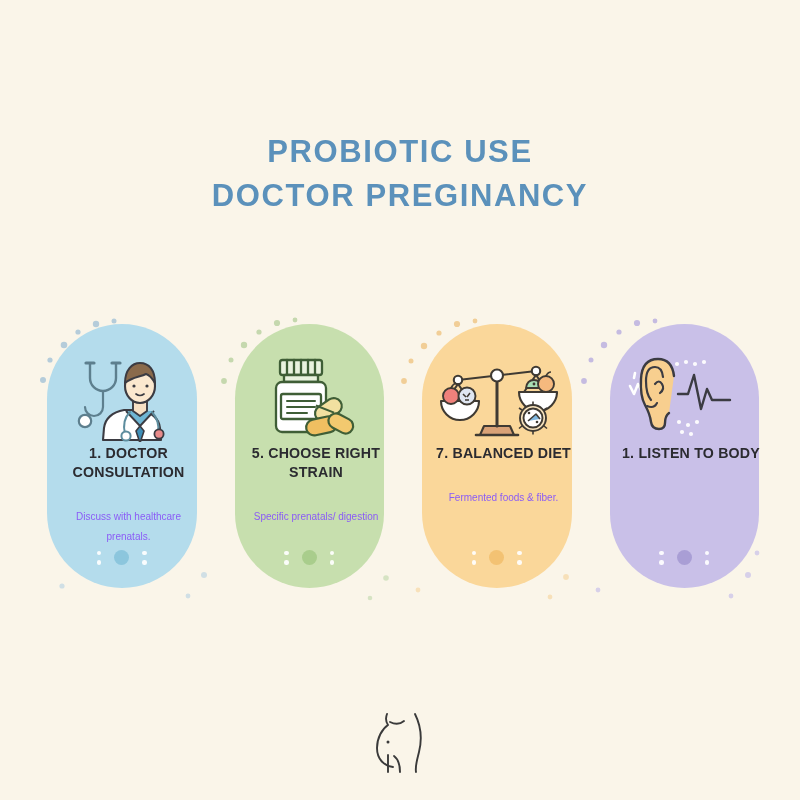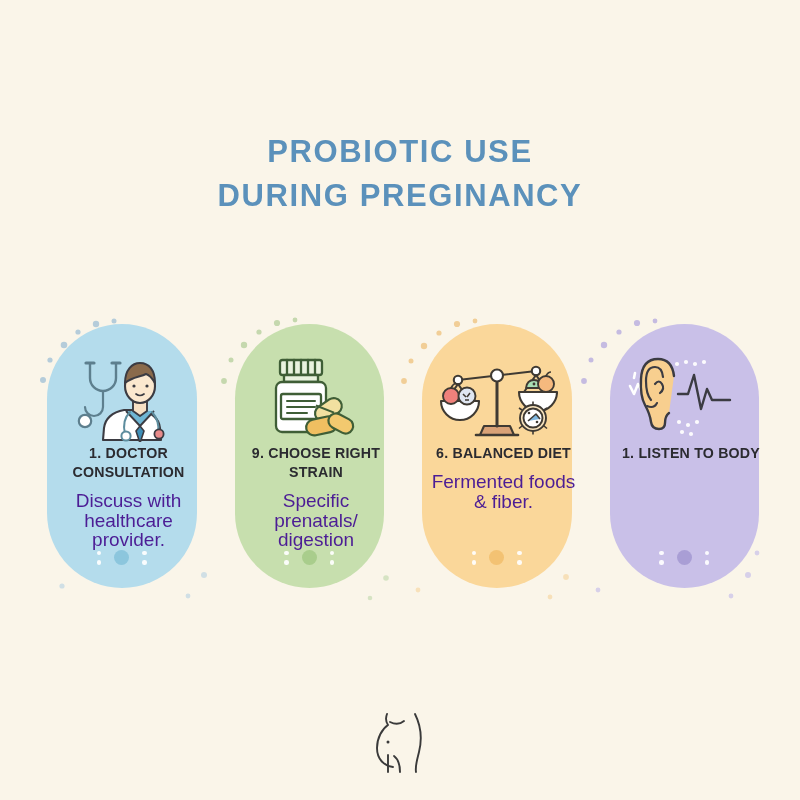--- a/index.html
+++ b/index.html
@@ -84,23 +84,23 @@
     text-align: center;
   }
   .card-heading {
     font-size: 14.2px;
     font-weight: bold;
     color: #2b2b30;
     line-height: 19px;
     letter-spacing: 0.2px;
   }
   .card-body {
-    margin-top: 9px;
-    font-size: 19px;
-    color: #4c1d95;
+    margin-top: 25px;
+    font-size: 10px;
+    color: #8b5cf6;
     line-height: 19.5px;
   }
 
   
   .card-dots {
     position: absolute;
     bottom: 23px;
     left: 0;
     width: 100%;
     display: flex;
@@ -143,21 +143,21 @@
     justify-content: center;
   }
 </style>
 </head>
 <body>
 
 <div class="poster">
 
   <div class="title-block">
     <div class="title-line">PROBIOTIC USE</div>
-    <div class="title-line">DURING PREGINANCY</div>
+    <div class="title-line">DOCTOR PREGINANCY</div>
   </div>
 
   <svg class="scatter" width="800" height="800" viewBox="0 0 800 800">
 
     <g fill="#a9c6d8" opacity="0.85">
       <circle cx="64" cy="345" r="3.3"></circle>
       <circle cx="50" cy="360" r="2.6"></circle>
       <circle cx="43" cy="380" r="3.0"></circle>
       <circle cx="78" cy="332" r="2.6"></circle>
       <circle cx="96" cy="324" r="3.2"></circle>
@@ -259,21 +259,21 @@
             <path d="M66 62 c-6 6 -7 14 -5 22"></path>
             <path d="M88 62 c6 7 7 15 6 20"></path>
           </g>
           <circle cx="62" cy="86" r="4.6" fill="#ffffff" stroke="#5d8d9e" stroke-width="2"></circle>
           <circle cx="95" cy="84" r="4.6" fill="#e88b8b" stroke="#3b3b42" stroke-width="1.8"></circle>
         </svg>
       </div>
 
       <div class="card-text">
         <div class="card-heading">1. DOCTOR CONSULTATION</div>
-        <div class="card-body">Discuss with healthcare provider.</div>
+        <div class="card-body">Discuss with healthcare prenatals.</div>
       </div>
 
       <div class="card-dots">
         <div class="dot-col">
           <div class="dot-small"></div>
           <div class="dot-small"></div>
         </div>
         <div class="dot-big" style="background:#8cc6dd"></div>
         <div class="dot-col">
           <div class="dot-small"></div>
@@ -303,21 +303,21 @@
           <g stroke="#3f5e36" stroke-width="2.2" stroke-linejoin="round">
             <rect x="60" y="52" width="29" height="16" rx="8" fill="#f2e0a0" transform="rotate(-34 74 60)"></rect>
             <path d="M66.5 49.5 l11 16" stroke-width="2.1" fill="none" transform="rotate(-34 74 60)"></path>
             <rect x="52" y="68" width="31" height="16" rx="8" fill="#f0bf61" transform="rotate(-12 67 76)"></rect>
             <rect x="74" y="66" width="26" height="15" rx="7.5" fill="#f2c96f" transform="rotate(28 87 73)"></rect>
           </g>
         </svg>
       </div>
 
       <div class="card-text">
-        <div class="card-heading">9. CHOOSE RIGHT STRAIN</div>
+        <div class="card-heading">5. CHOOSE RIGHT STRAIN</div>
         <div class="card-body">Specific prenatals/ digestion</div>
       </div>
 
       <div class="card-dots">
         <div class="dot-col">
           <div class="dot-small"></div>
           <div class="dot-small"></div>
         </div>
         <div class="dot-big" style="background:#a9cd8c"></div>
         <div class="dot-col">
@@ -373,21 +373,21 @@
               <path d="M97 56 v-3.5 M108 61 l3 -2 M108 77 l3 2.5 M97 82 v3.5 M86 61 l-3 -2 M86 77 l-3 2.5"></path>
             </g>
             <path d="M92 72 l8 -7 l4 5" fill="#7fb7e0" stroke-width="1.6" stroke-linejoin="round"></path>
             <circle cx="93" cy="64" r="1.3" fill="#3f3a33" stroke="none"></circle>
             <circle cx="101" cy="73" r="1.3" fill="#3f3a33" stroke="none"></circle>
           </g>
         </svg>
       </div>
 
       <div class="card-text">
-        <div class="card-heading">6. BALANCED DIET</div>
+        <div class="card-heading">7. BALANCED DIET</div>
         <div class="card-body">Fermented foods &amp; fiber.</div>
       </div>
 
       <div class="card-dots">
         <div class="dot-col">
           <div class="dot-small"></div>
           <div class="dot-small"></div>
         </div>
         <div class="dot-big" style="background:#f3c273"></div>
         <div class="dot-col">

